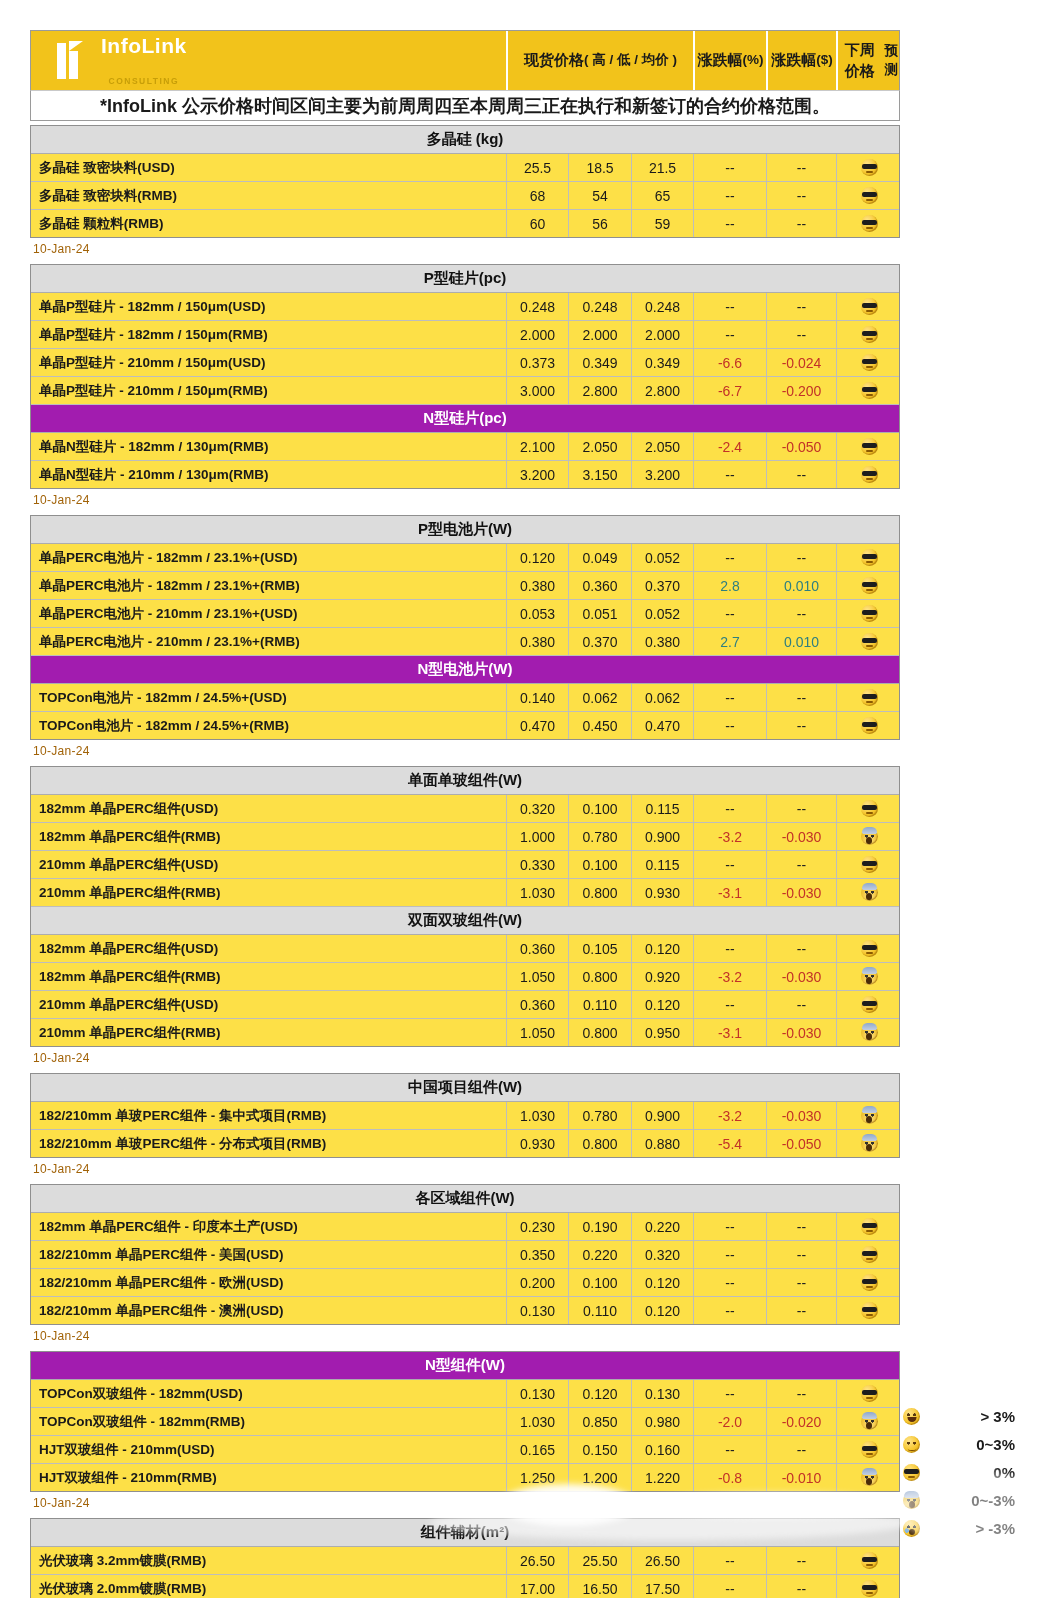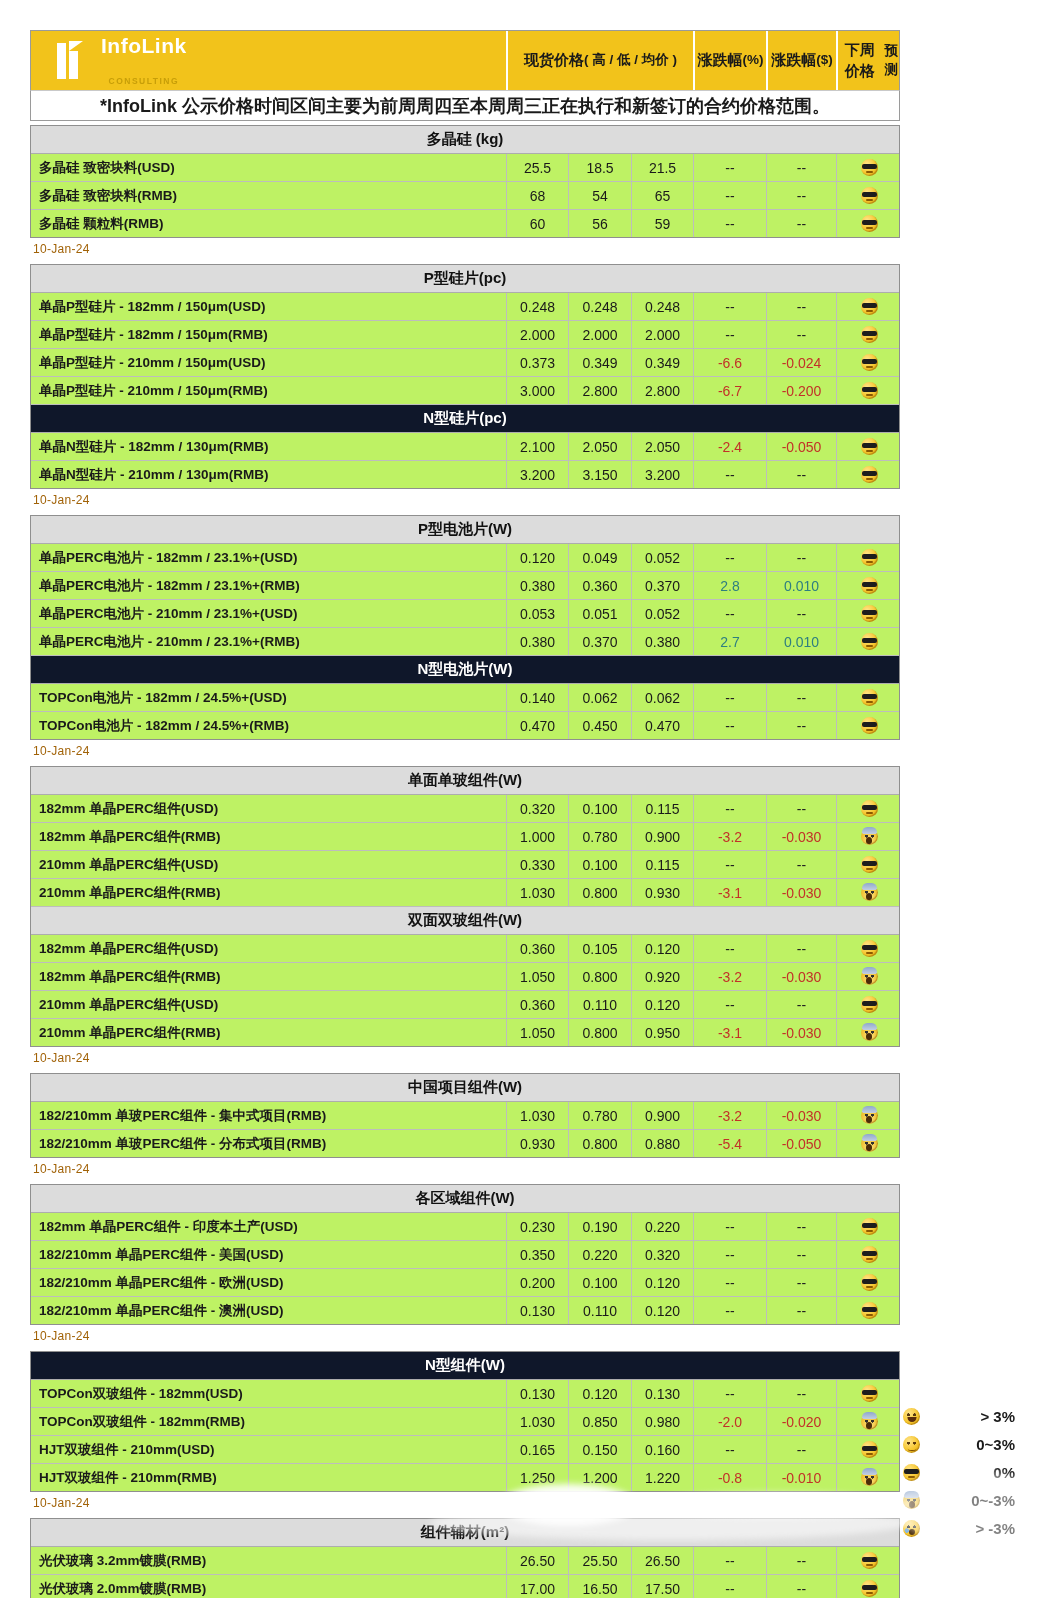--- a/index.html
+++ b/index.html
@@ -26,23 +26,23 @@
 
   
   .note-row{border:1px solid #9a9a9a;border-top:1px solid #c9c9c9;height:31px;display:flex;
             align-items:center;justify-content:center;font-size:18px;font-weight:700;box-sizing:border-box;}
 
   
   .block{border:1px solid #8f8f8f;margin-top:4px;box-sizing:border-box;}
   .sec-h{height:27px;display:flex;align-items:center;justify-content:center;
          font-size:15px;font-weight:700;border-bottom:1px solid #adadad;}
   .sec-h.light{background:#DCDCDC;color:#111;}
-  .sec-h.dark{background:#0f172a;color:#fff;}
+  .sec-h.dark{background:#a21caf;color:#fff;}
   .t-row{display:grid;grid-template-columns:475px 62px 63px 62px 73px 70px 65px;
-         height:27px;border-bottom:1px solid #bdbdbd;background:#bef264;}
+         height:27px;border-bottom:1px solid #bdbdbd;background:#fde047;}
   .t-row:last-child{border-bottom:none;}
   .cell{display:flex;align-items:center;justify-content:center;font-size:14px;
         border-left:1px solid #bdbdbd;box-sizing:border-box;}
   .cell.c-label{justify-content:flex-start;padding-left:8px;border-left:none;font-weight:700;font-size:13.5px;}
   .cell.c-num{font-size:14px;}
   .neg{color:#C23128;}
   .pos{color:#2E7F80;}
   .dash{color:#222;}
 
   .date-line{height:22px;display:flex;align-items:center;font-size:12px;color:#a16207;

